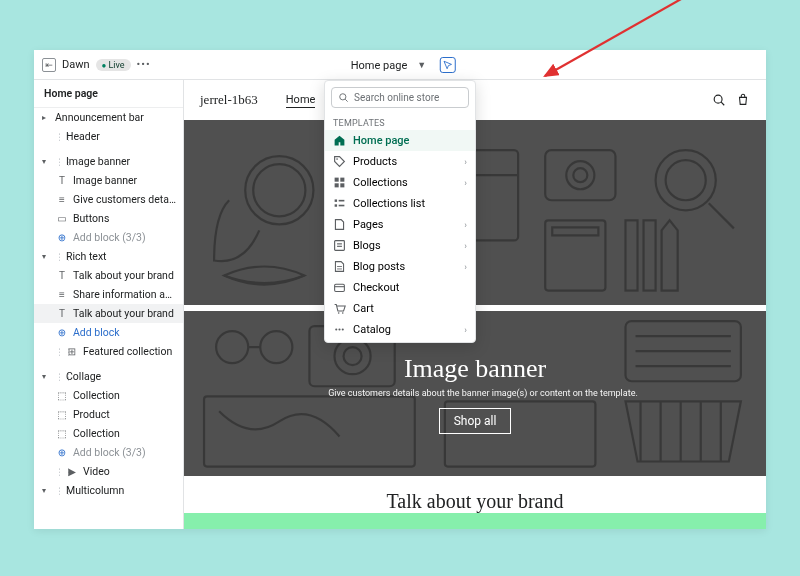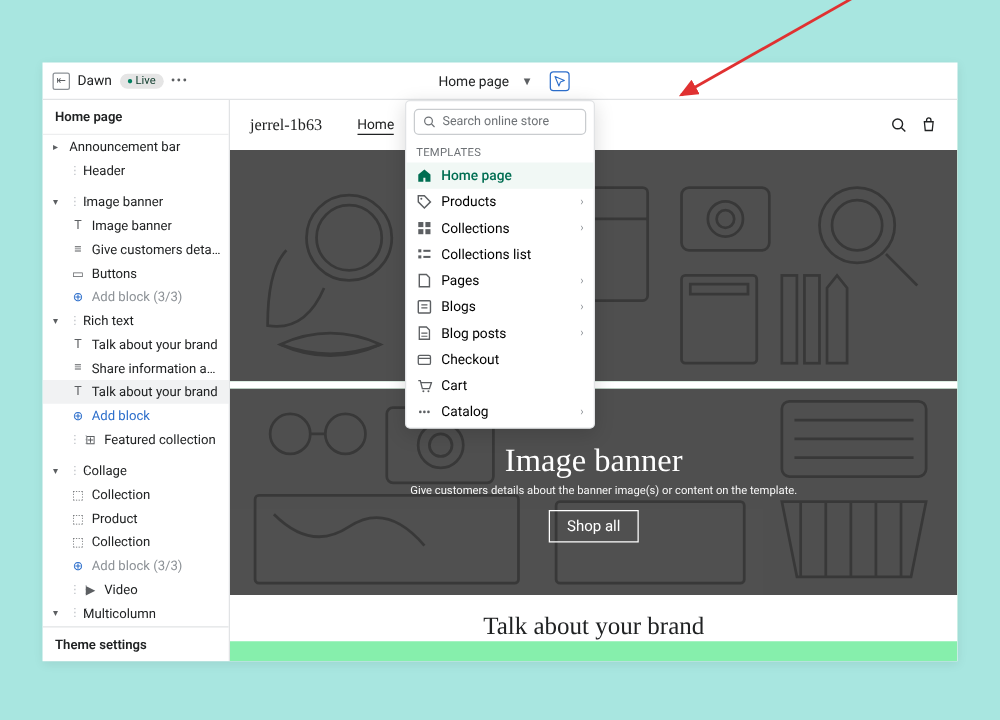--- a/index.html
+++ b/index.html
@@ -187,21 +187,20 @@
             <span class="sb-ico">▶</span>
             <span class="sb-label">Video</span>
           </div>
           <div class="sb-row lvl1">
             <span class="caret down"></span>
             <span class="drag">⋮⋮</span>
             <span class="sb-label">Multicolumn</span>
           </div>
           <div class="sb-row lvl2"></div>
         </div>
-      <div class="sb-footer">Theme settings</div>
     </div>
 
     <div class="preview">
       <div class="store-header">
         <span class="store-name">jerrel-1b63</span>
         <div class="store-nav">
           <span class="active">Home</span>
           <span>Catalog</span>
           <span>Contact</span>
         </div>

